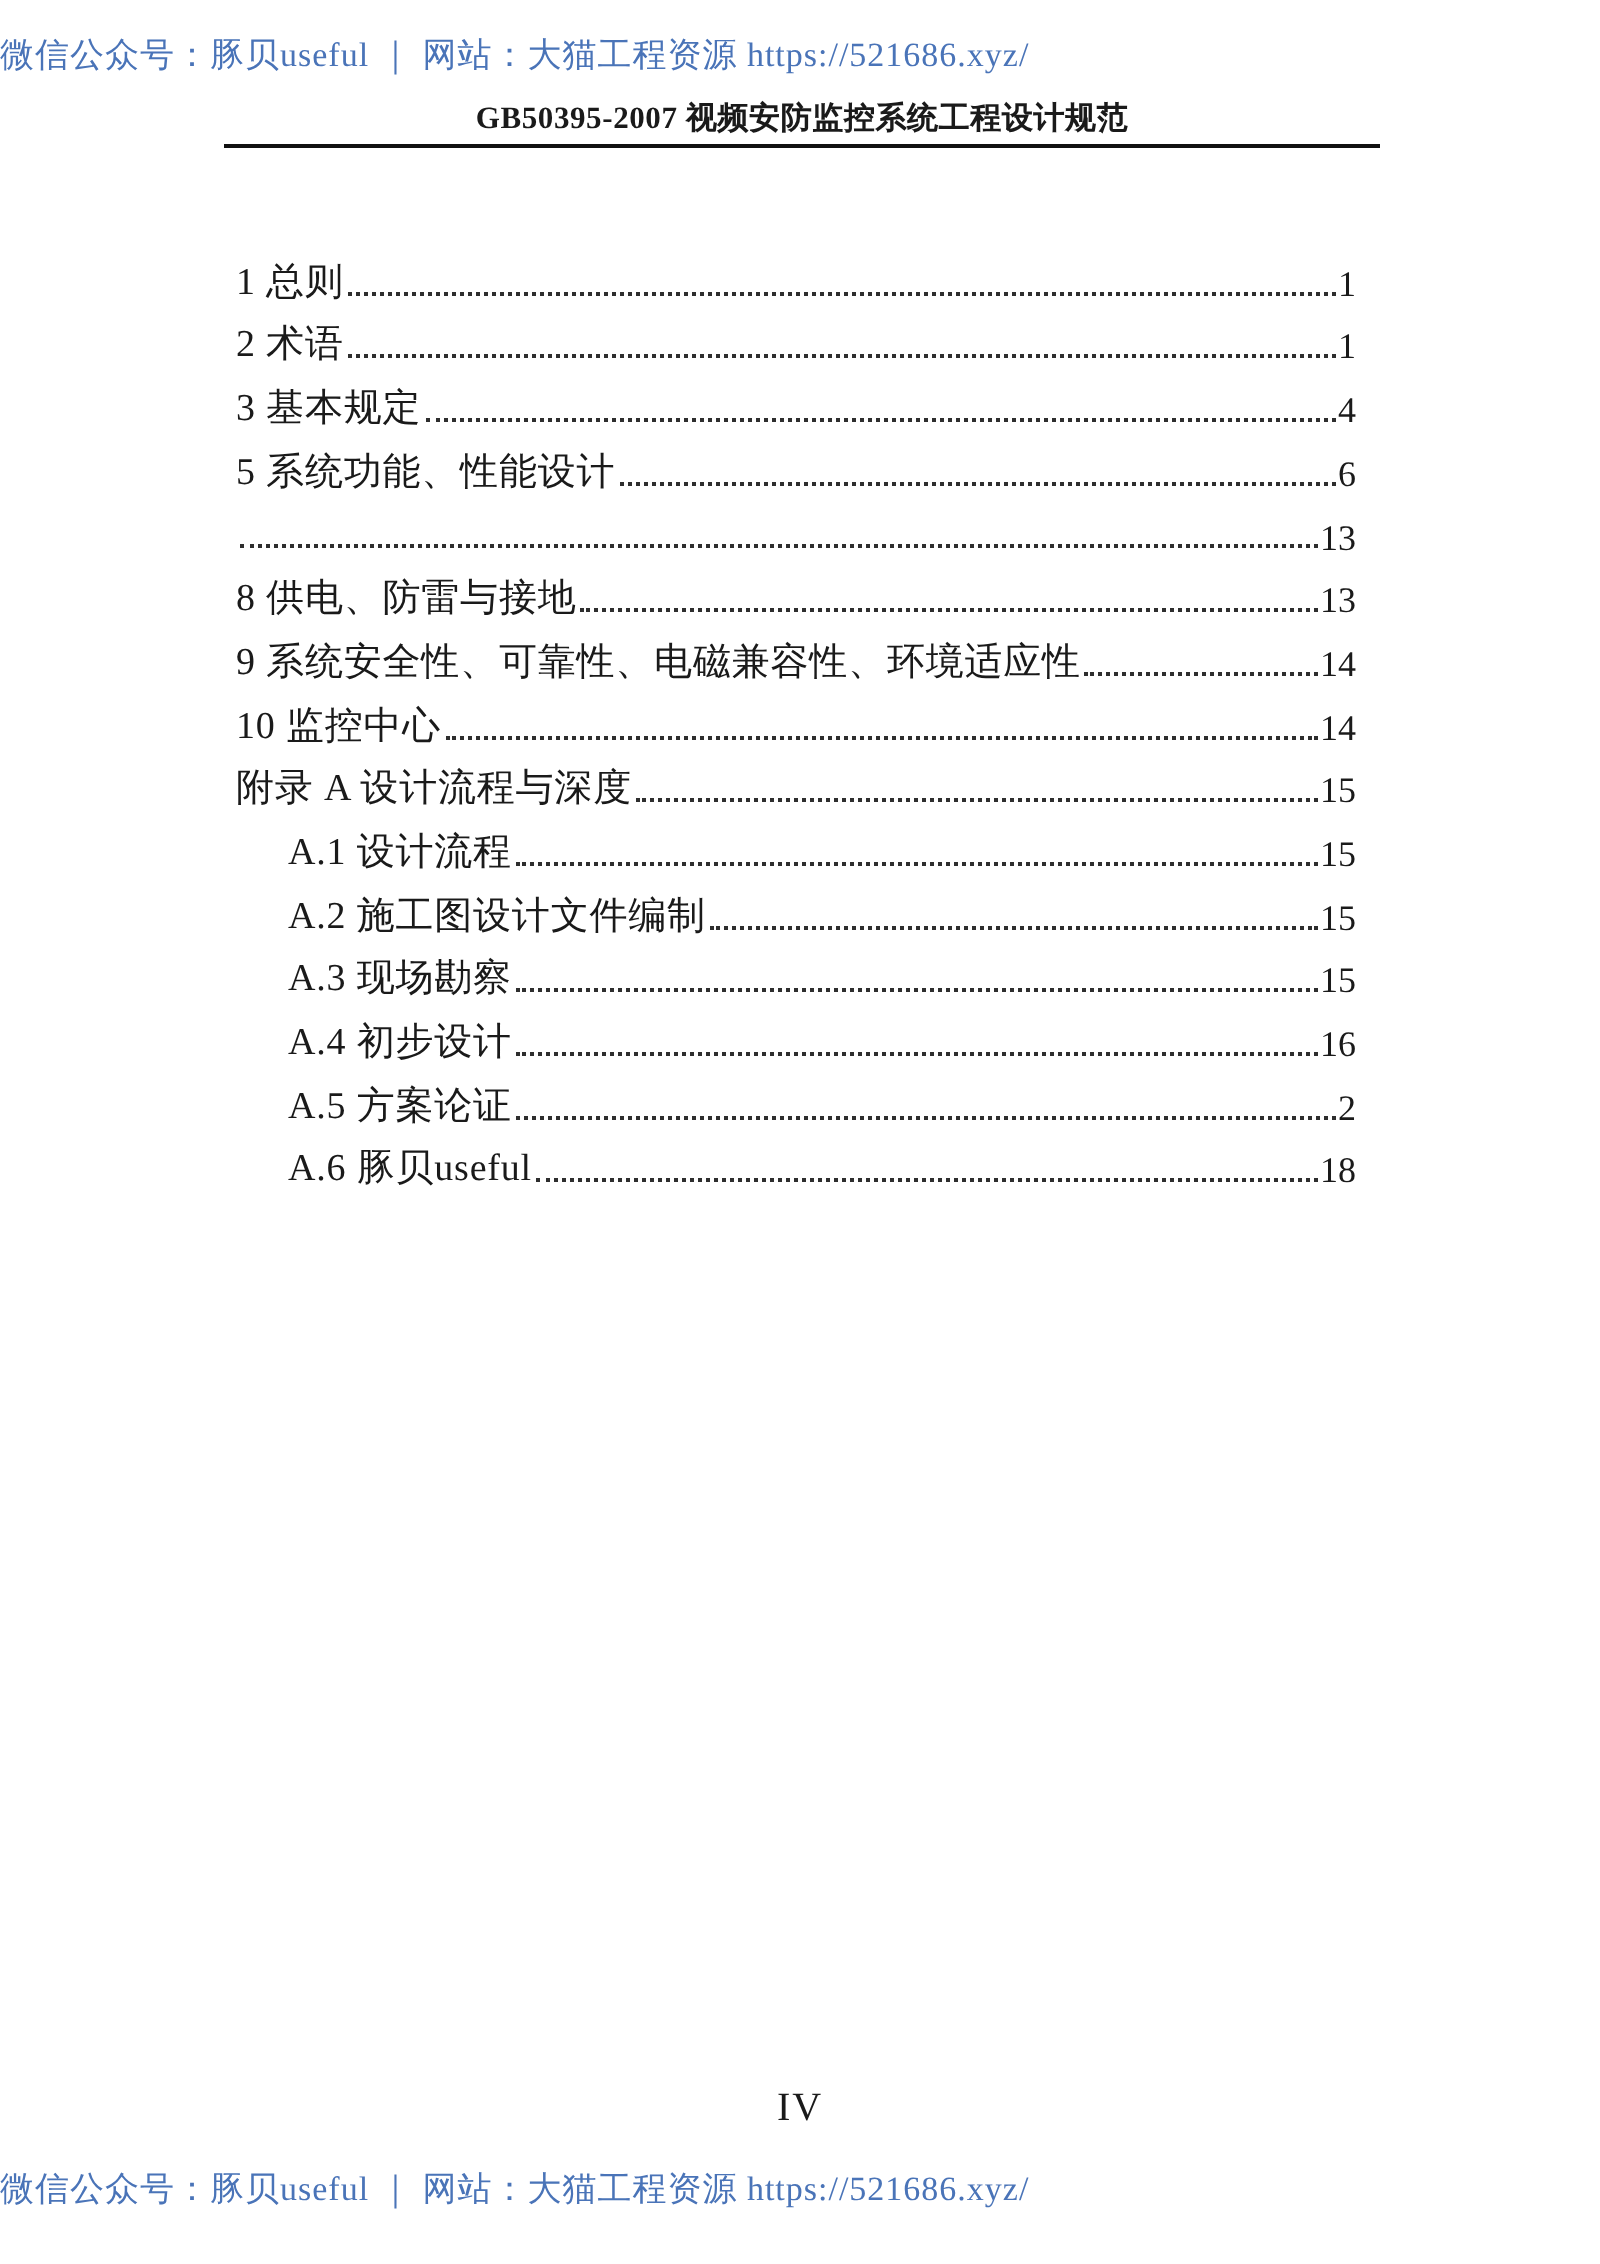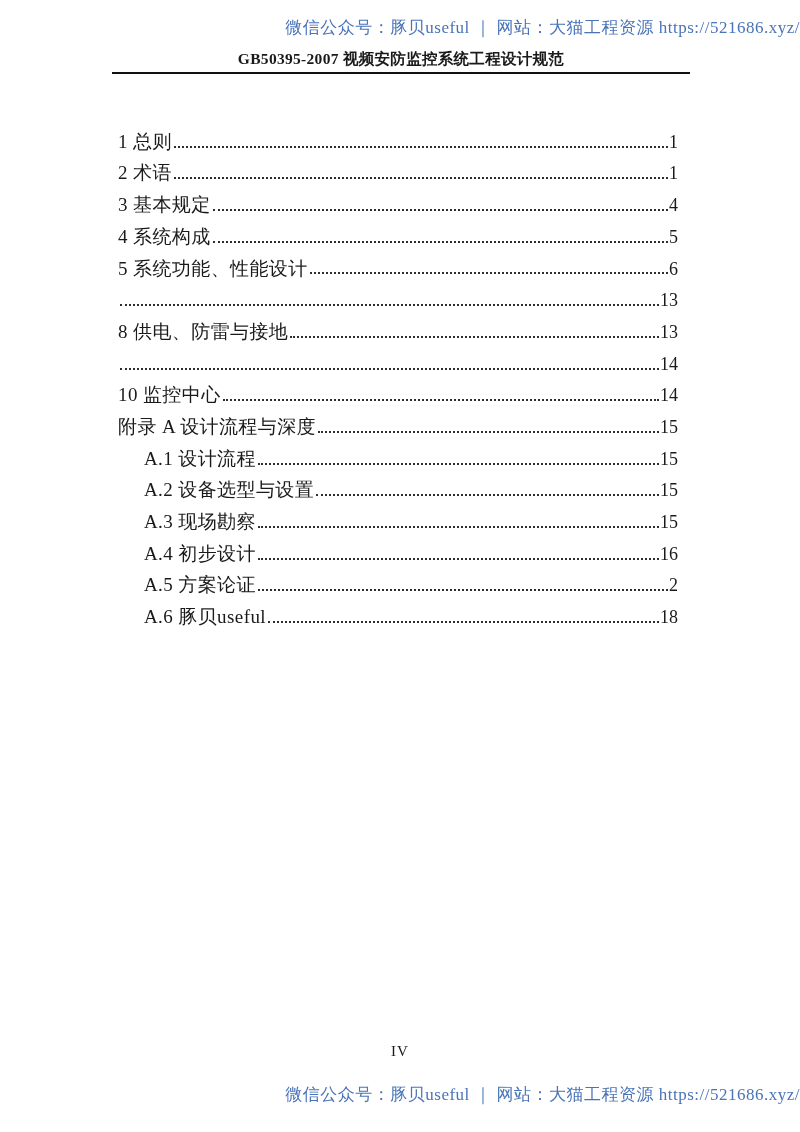--- a/index.html
+++ b/index.html
@@ -10,21 +10,21 @@
     height: 1132px;
     margin: 0 auto;
     background: #ffffff;
     overflow: hidden;
     font-family: "Liberation Serif", "DejaVu Serif", serif;
     color: var(--ink);
   }
   .banner {
     position: absolute;
     left: 0; right: 0;
-    text-align: right;
+    text-align: left;
     color: var(--banner-blue);
     font-size: 17px;
     letter-spacing: 0.5px;
     white-space: nowrap;
   }
   .banner-top { top: 16px; }
   .banner-bottom { top: 1083px; }
   .banner .url { color: var(--banner-blue); cursor: pointer; }
   .doc-header {
     position: absolute;
@@ -71,21 +71,21 @@
   .toc-page {
     white-space: nowrap;
     line-height: 1.05;
     font-size: 18px;
   }
   .page-number {
     position: absolute;
     top: 1043px;
     left: 0; right: 0;
     text-align: center;
-    font-size: 15px;
+    font-size: 20px;
     letter-spacing: 1px;
   }
 </style>
 </head>
 <body>
 
 <div class="page">
 
   <div class="banner banner-top">
     <span>微信公众号：豚贝useful ｜ 网站：大猫工程资源</span>
@@ -109,45 +109,41 @@
       <span class="toc-leader"></span>
       <span class="toc-page">1</span>
     </div>
 
     <div class="toc-row">
       <span class="toc-label">3 基本规定</span>
       <span class="toc-leader"></span>
       <span class="toc-page">4</span>
     </div>
 
-    <div class="toc-row">
-      <span class="toc-label">4 系统构成</span>
-      <span class="toc-leader"></span>
-      <span class="toc-page">5</span>
-    </div>
 
     <div class="toc-row">
       <span class="toc-label">5 系统功能、性能设计</span>
       <span class="toc-leader"></span>
       <span class="toc-page">6</span>
     </div>
 
 
     <div class="toc-row">
       <span class="toc-leader"></span>
       <span class="toc-page">13</span>
     </div>
 
     <div class="toc-row">
       <span class="toc-label">8 供电、防雷与接地</span>
       <span class="toc-leader"></span>
       <span class="toc-page">13</span>
     </div>
 
     <div class="toc-row">
+      <span class="toc-label">9 系统安全性、可靠性、电磁兼容性、环境适应性</span>
       <span class="toc-leader"></span>
       <span class="toc-page">14</span>
     </div>
 
     <div class="toc-row">
       <span class="toc-label">10 监控中心</span>
       <span class="toc-leader"></span>
       <span class="toc-page">14</span>
     </div>
 
@@ -157,21 +153,21 @@
       <span class="toc-page">15</span>
     </div>
 
     <div class="toc-row indent">
       <span class="toc-label">A.1 设计流程</span>
       <span class="toc-leader"></span>
       <span class="toc-page">15</span>
     </div>
 
     <div class="toc-row indent">
-      <span class="toc-label">A.2 设备选型与设置</span>
+      <span class="toc-label">A.2 施工图设计文件编制</span>
       <span class="toc-leader"></span>
       <span class="toc-page">15</span>
     </div>
 
     <div class="toc-row indent">
       <span class="toc-label">A.3 现场勘察</span>
       <span class="toc-leader"></span>
       <span class="toc-page">15</span>
     </div>
 

